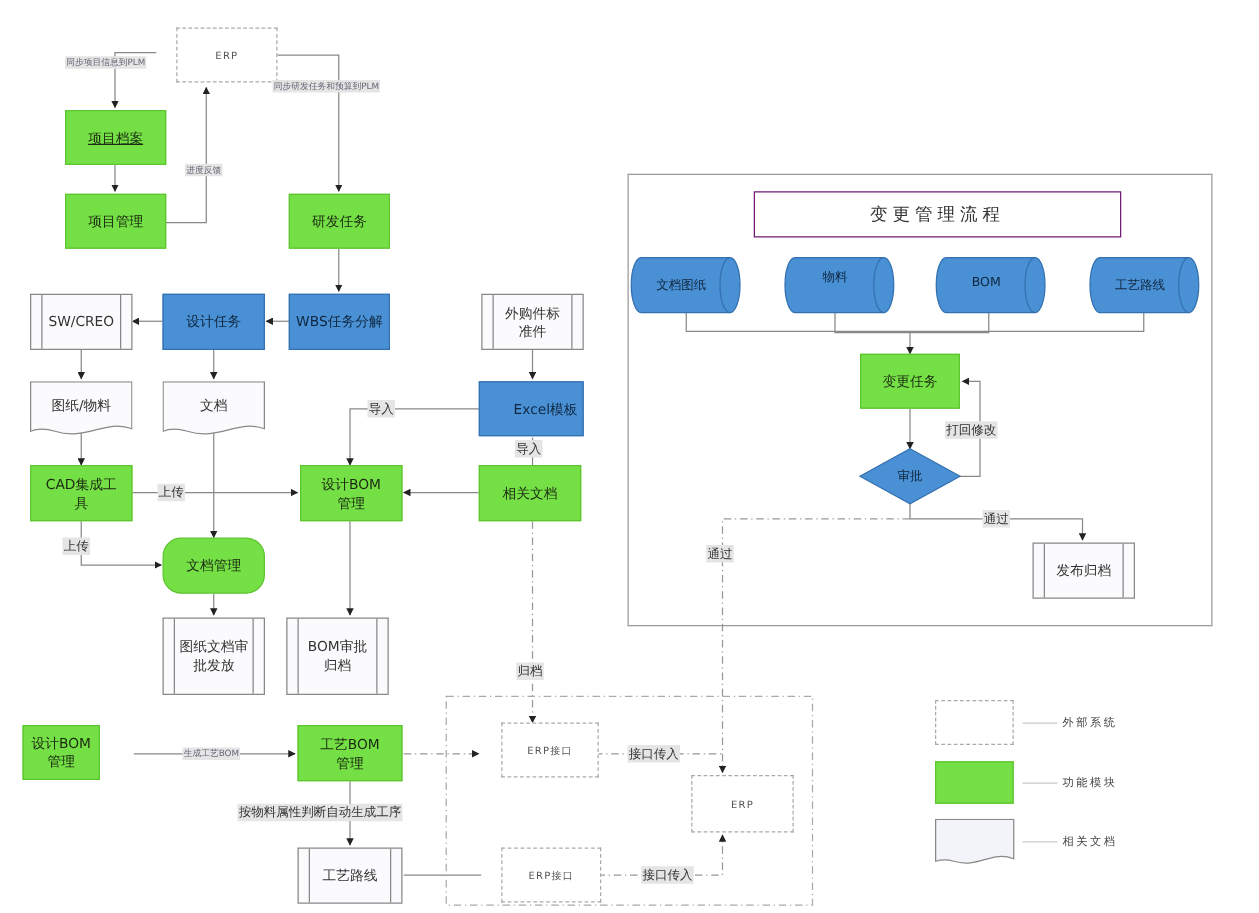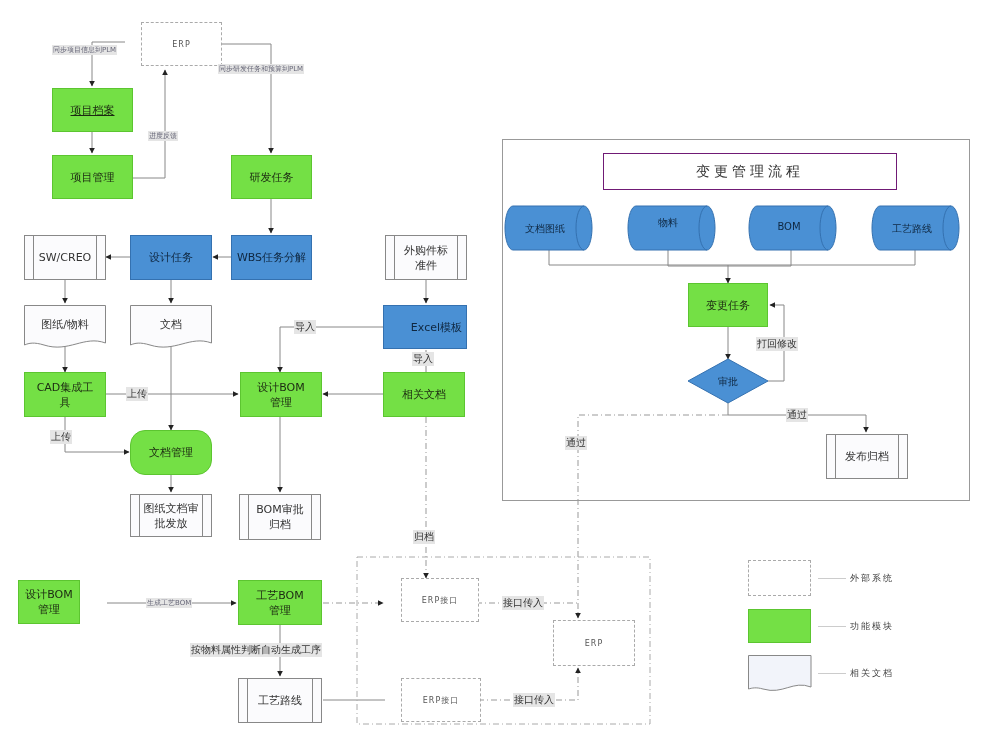--- a/index.html
+++ b/index.html
@@ -134,24 +134,24 @@
   </div>
 <div class="node green" style="left:383px;top:372px;width:82px;height:45px;">
     <span>相关文档</span>
   </div>
 <span class="lbl" style="left:126px;top:387px;">上传</span>
 <span class="lbl" style="left:50px;top:430px;">上传</span>
 
 <div class="node green" style="left:130px;top:430px;width:82px;height:45px;border-radius:15px;">
     <span>文档管理</span>
   </div>
-<div class="node proc" style="left:130px;top:494px;width:82px;height:43px;">
+<div class="node proc" style="left:130px;top:494px;width:82px;height:62px;">
     <span style="width:56px">图纸文档审批发放</span>
   </div>
-<div class="node proc" style="left:239px;top:494px;width:82px;height:46px;">
+<div class="node proc" style="left:229px;top:494px;width:82px;height:62px;">
     <span style="width:50px">BOM审批归档</span>
   </div>
 <span class="lbl" style="left:413px;top:490px;margin-top:40px;">归档</span>
 
 <div class="node green" style="left:18px;top:580px;width:62px;height:44px;">
     <span style="width:50px">设计BOM管理</span>
   </div>
 <span class="lbl tiny" style="left:146px;top:598px;">生成工艺BOM</span>
 <div class="node green" style="left:238px;top:580px;width:84px;height:45px;">
     <span style="width:56px">工艺BOM管理</span>

